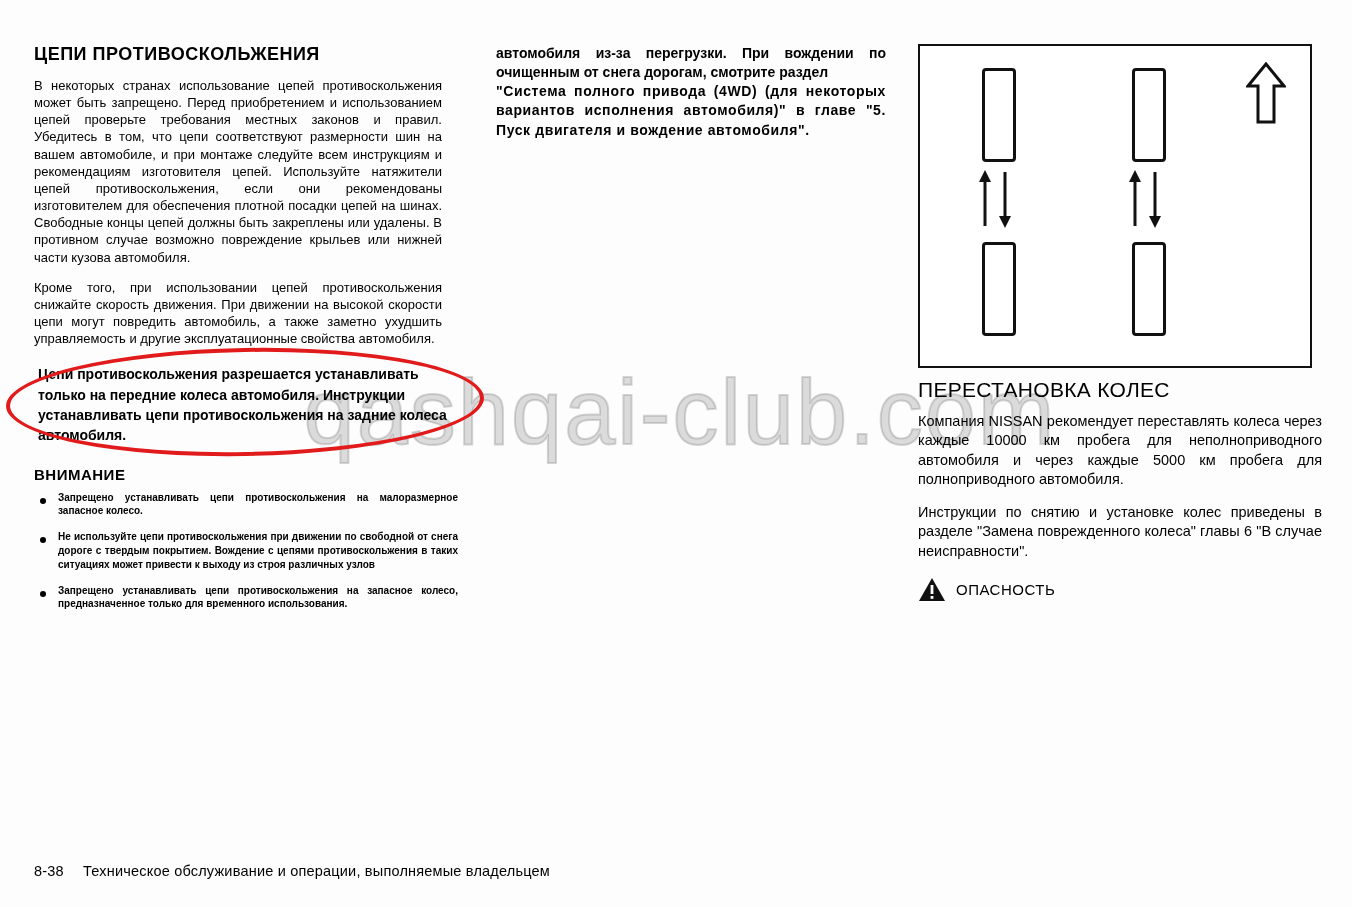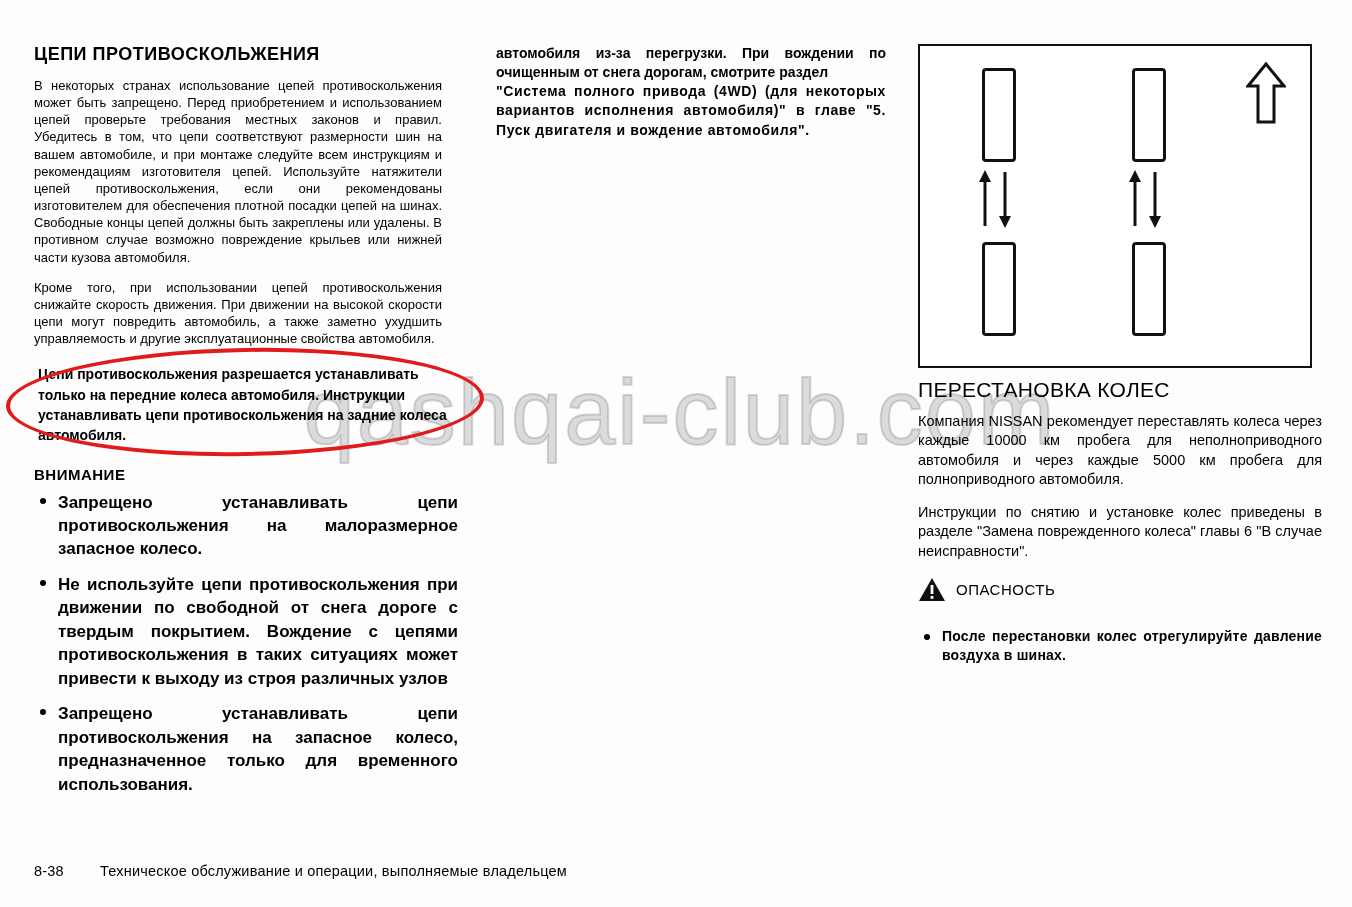--- a/index.html
+++ b/index.html
@@ -107,21 +107,21 @@
     margin: 18px 0 8px 0;
   }
   ul.bullets {
     list-style: none;
     margin: 0;
     padding: 0;
   }
   ul.bullets li {
     position: relative;
     padding-left: 24px;
-    font-size: 17px;
+    font-size: 10px;
     font-weight: bold;
     line-height: 1.38;
     margin-bottom: 12px;
     text-align: justify;
   }
   ul.bullets li::before {
     content: "";
     position: absolute;
     left: 6px;
     top: 7px;
@@ -131,21 +131,21 @@
     border-radius: 50%;
   }
   
   .footer {
     position: absolute;
     left: 34px;
     bottom: 28px;
     font-size: 14.5px;
     letter-spacing: 0.2px;
   }
-  .footer .pageno { margin-right: 32px; }
+  .footer .pageno { margin-right: 15px; }
   
   .figure-box {
     position: relative;
     width: 390px;
     height: 320px;
     border: 2px solid #111;
     background: #fff;
   }
   .tire {
     position: absolute;
@@ -266,23 +266,20 @@
 
     <div class="danger-row">
       <svg class="danger-tri" viewBox="0 0 28 25">
         <polygon points="14,1 27,24 1,24" fill="#111"></polygon>
         <rect x="12.6" y="8" width="2.8" height="9" fill="#fff"></rect>
         <rect x="12.6" y="19" width="2.8" height="2.8" fill="#fff"></rect>
       </svg>
       <span class="danger-label">ОПАСНОСТЬ</span>
     </div>
 
-    <ul class="bullets right">
-      <li>После перестановки колес отрегулируйте давление воздуха в шинах.</li>
-    </ul>
   </div>
 
   <div class="footer">
     <span class="pageno">8-38</span>
     <span>Техническое обслуживание и операции, выполняемые владельцем</span>
   </div>
 
 </div>
 
 </body></html>

